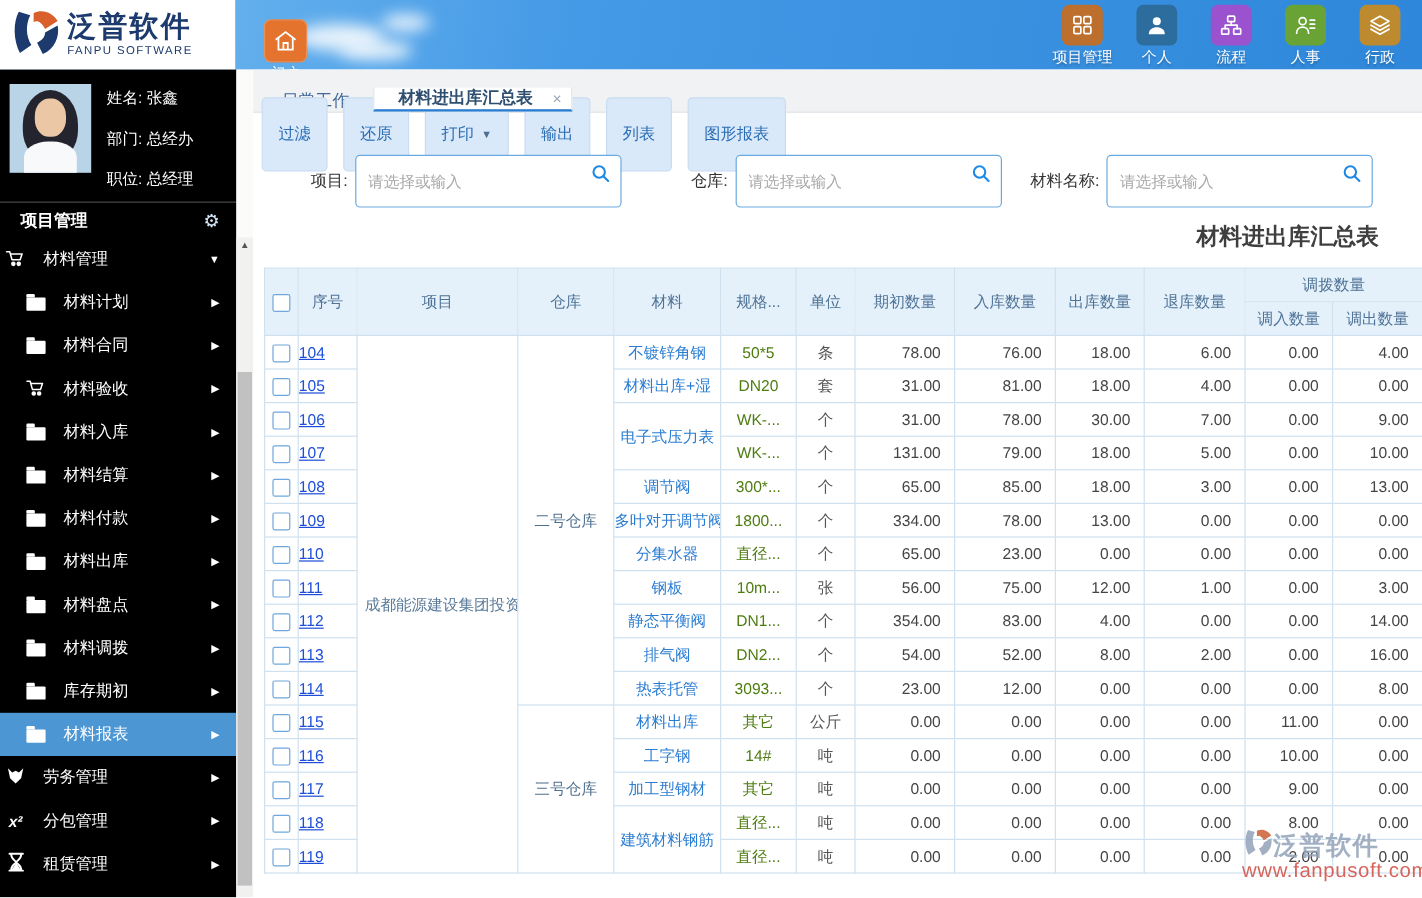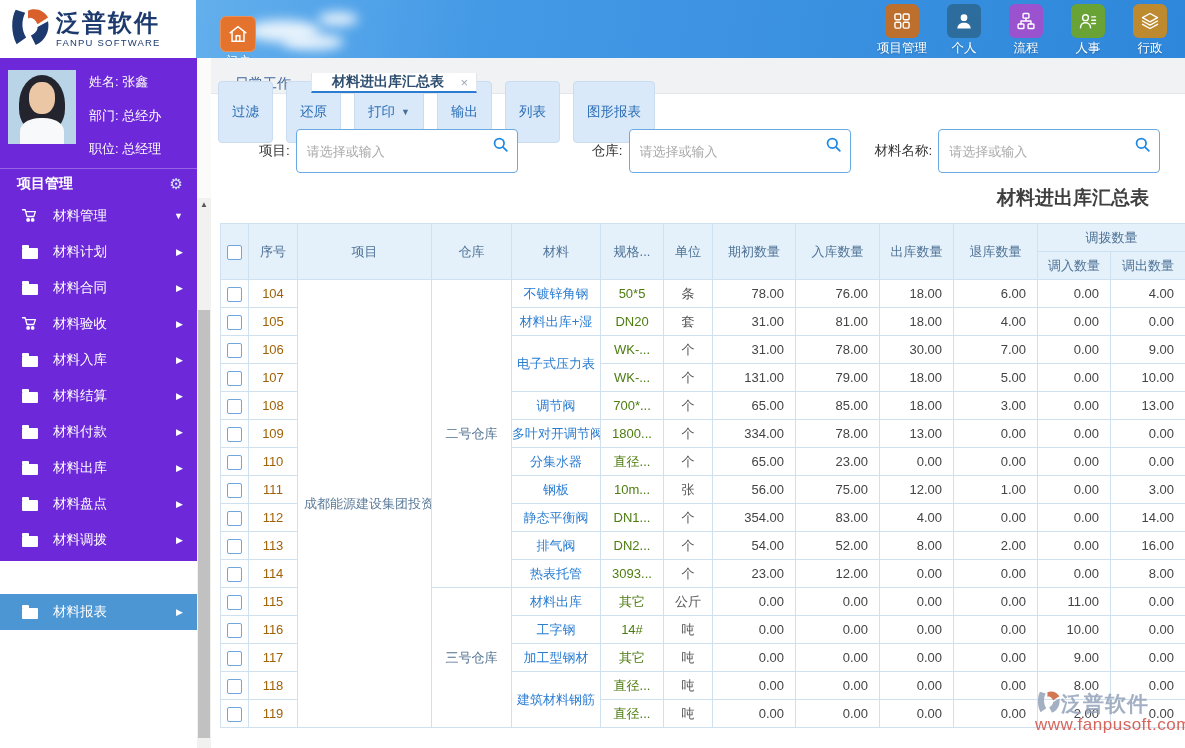--- a/index.html
+++ b/index.html
@@ -17,34 +17,34 @@
   .portal{position:absolute;left:214px;top:16px;width:48px;text-align:center;color:#fff;
     font-size:12px;cursor:pointer;text-shadow:0 1px 2px rgba(0,0,0,.25);}
   .portal-icon{width:36px;height:36px;background:#e4732e;border-radius:6px;margin:0 auto 1px;
     display:flex;align-items:center;justify-content:center;box-shadow:inset 0 0 0 1px rgba(255,255,255,.2);}
   .top-nav{position:absolute;right:4px;top:4px;display:flex;}
   .nav-item{width:62px;text-align:center;color:#fff;font-size:12.5px;cursor:pointer;
     text-shadow:0 1px 2px rgba(0,0,0,.25);}
   .nav-icon{width:34px;height:34px;border-radius:6px;margin:0 auto 2px;
     display:flex;align-items:center;justify-content:center;}
   
-  .sidebar{position:absolute;left:0;top:58px;width:197px;height:503px;background:#6d28d9;color:#fff;}
+  .sidebar{position:absolute;left:0;top:58px;width:197px;height:690px;background:#000000;color:#fff;}
   .user-panel{height:110px;display:flex;padding:12px 0 0 8px;box-sizing:border-box;}
   .avatar{width:68px;height:74px;background:#b9d4e6;position:relative;overflow:hidden;flex:none;}
   .av-hair{position:absolute;left:11px;top:5px;width:46px;height:58px;background:#23242e;border-radius:50% 50% 42% 42%;}
   .av-face{position:absolute;left:21px;top:12px;width:26px;height:32px;background:#ecc7a6;border-radius:46%;}
   .av-shirt{position:absolute;left:12px;top:48px;width:44px;height:28px;background:#f7f9fb;border-radius:46% 46% 0 0;}
   .user-info{margin-left:13px;display:flex;flex-direction:column;justify-content:space-between;
     padding:3px 0 10px;font-size:13px;}
   .module-bar{height:30px;display:flex;align-items:center;padding:0 14px 0 17px;font-size:14px;
     font-weight:bold;border-top:1px solid rgba(255,255,255,.28);box-sizing:border-box;}
   .gear{margin-left:auto;font-size:15px;color:#d6e7f7;cursor:pointer;font-weight:normal;}
   .menu{list-style:none;margin:0;padding:0;}
   .mi{height:36px;display:flex;align-items:center;font-size:13.5px;position:relative;cursor:pointer;}
-  .mi.l1{padding-left:20px;}
+  .mi.l1{padding-left:3px;}
   .mi.l2{padding-left:20px;}
   .mi .ico{width:20px;display:flex;justify-content:center;margin-right:13px;flex:none;}
   .mi .arr{position:absolute;right:14px;font-size:9px;color:#fff;}
   .mi.selected{background:#4c96d4;}
   .folder{width:16px;height:11px;background:#fff;border-radius:1px;position:relative;margin-top:3px;}
   .folder:before{content:"";position:absolute;left:0;top:-3px;width:7px;height:3px;background:#fff;border-radius:1px 1px 0 0;}
   .x2{font-size:13px;font-weight:bold;font-style:italic;color:#fff;}
   
   .side-scroll{position:absolute;left:197px;top:58px;width:14px;height:690px;background:#fbfbfa;}
   .sb-track{position:absolute;left:0;top:140px;width:14px;bottom:0;background:#f1f1ef;}
@@ -62,31 +62,31 @@
     border:1px solid #cadcf0;cursor:pointer;display:flex;align-items:center;gap:6px;}
   .caret{font-size:9px;color:#4a6f94;}
   .filterbar{height:42px;display:flex;align-items:center;padding-left:48px;}
   .fgroup{display:flex;align-items:center;}
   .flabel{font-size:13.5px;color:#333;margin-right:6px;white-space:nowrap;}
   .finput{position:relative;width:222px;height:44px;border:1px solid #6aaae2;border-radius:4px;
     background:#fff;box-sizing:border-box;display:flex;align-items:center;}
   .finput input{border:none;outline:none;flex:1;padding:0 30px 0 10px;font-size:13px;color:#333;background:transparent;}
   .finput input::placeholder{color:#a9a9a9;}
   .search-ic{position:absolute;right:7px;top:5px;cursor:pointer;}
-  .gap1{margin-right:74px;align-items:center;} .gap2{margin-right:24px;}
+  .gap1{margin-right:58px;align-items:center;} .gap2{margin-right:24px;}
   .report-title{margin:12px 36px 11px 0;height:28px;line-height:28px;text-align:right;
     font-size:19px;color:#3f3f3f;font-weight:bold;}
   
   table{border-collapse:collapse;table-layout:fixed;width:965px;margin-left:9px;}
   th,td{border:1px solid #cfe0ef;padding:0;overflow:hidden;white-space:nowrap;box-sizing:border-box;}
   thead th{height:28px;background:#e4f0fa;color:#4f7396;font-size:13px;font-weight:normal;text-align:center;}
   tbody td{height:28px;font-size:13px;}
   .c-check{text-align:center;}
   .cbx{display:inline-block;width:13px;height:13px;border:1px solid #6fa7dc;border-radius:2px;background:#fff;vertical-align:middle;cursor:pointer;}
-  .c-seq{text-align:center;color:#a16207;}
+  .c-seq{text-align:left;color:#1d4ed8;text-decoration:underline;}
   .c-project{color:#5a7a99;padding-left:6px;}
   .c-wh{text-align:center;color:#50708f;}
   .c-mat{text-align:center;color:#2b7dd2;cursor:pointer;}
   .c-spec{text-align:center;color:#4d7c0f;}
   .c-unit{text-align:center;color:#555;}
   .c-num{text-align:right;padding-right:11px;color:#444;}
   
   .wm{position:absolute;left:1035px;top:690px;opacity:.85;pointer-events:none;}
   .wm-row{display:flex;align-items:center;}
   .wm-text{font-size:21px;font-weight:bold;color:#94a3b9;letter-spacing:1px;}
@@ -481,21 +481,21 @@
             <td class="c-num">79.00</td>
             <td class="c-num">18.00</td>
             <td class="c-num">5.00</td>
             <td class="c-num">0.00</td>
             <td class="c-num">10.00</td>
           </tr>
           <tr>
             <td class="c-check"><span class="cbx"></span></td>
             <td class="c-seq">108</td>
             <td class="c-mat" rowspan="1">调节阀</td>
-            <td class="c-spec">700*...</td>
+            <td class="c-spec">300*...</td>
             <td class="c-unit">个</td>
             <td class="c-num">65.00</td>
             <td class="c-num">85.00</td>
             <td class="c-num">18.00</td>
             <td class="c-num">3.00</td>
             <td class="c-num">0.00</td>
             <td class="c-num">13.00</td>
           </tr>
           <tr>
             <td class="c-check"><span class="cbx"></span></td>

